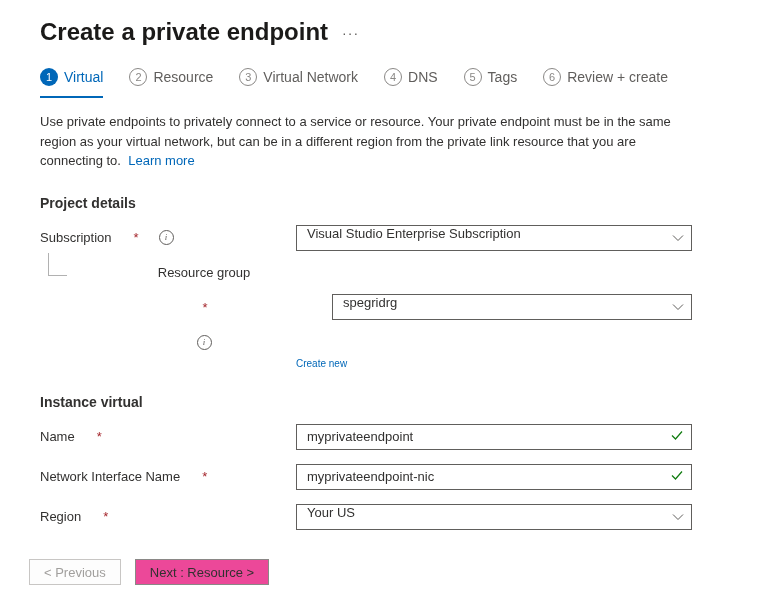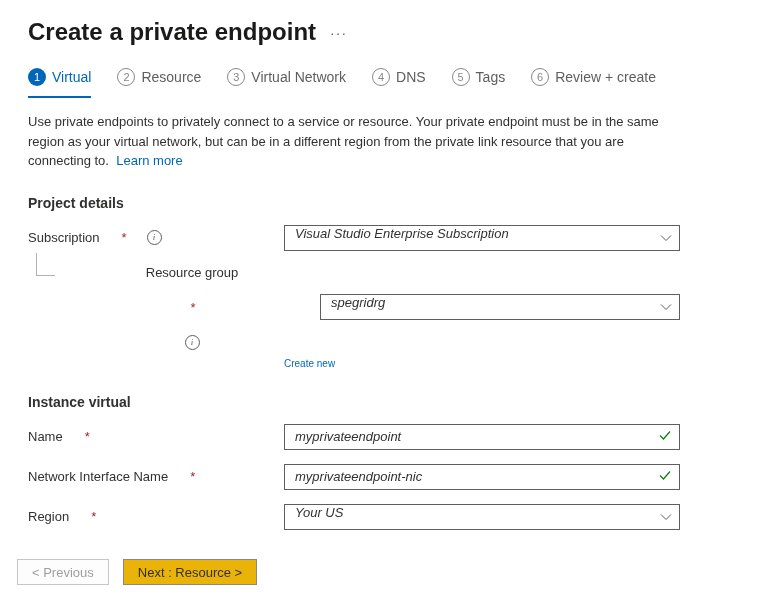--- a/index.html
+++ b/index.html
@@ -10,20 +10,21 @@
     color: #323130;
     font-size: 13px;
     -webkit-font-smoothing: antialiased;
   }
   .page {
     width: 692px;
     height: 603px;
     box-sizing: border-box;
     padding: 18px 12px 0 28px;
     position: relative;
+    margin-left: 12px;
   }
   .title-row {
     display:flex;
     align-items: center;
   }
   h1 {
     font-size: 24px;
     font-weight: 600;
     margin: 0 0 22px 0;
     color: #1b1a19;
@@ -125,21 +126,20 @@
   .select, .input {
     width: 100%;
     box-sizing: border-box;
     height: 26px;
     border:1px solid #605e5c;
     padding: 0 28px 0 10px;
     font-size:13px;
     background:#fff;
     color:#323130;
     position:relative;
-    font-style:italic;
   }
   .select-wrap, .input-wrap { position:relative; width:100%; }
   .chev {
     position:absolute; right:8px; top:50%; transform:translateY(-50%);
     pointer-events:none;
   }
   .chev svg { display:block; }
   .check {
     position:absolute; right:8px; top:50%; transform:translateY(-50%);
     pointer-events:none;
@@ -155,21 +155,21 @@
   }
   .footer {
     position:absolute;
     left:17px; bottom:18px;
     display:flex;
     gap:14px;
   }
   button.nav {
     height:26px;
     padding: 0 14px;
-    background:#eab308;
+    background:#ec4899;
     border:1px solid #8a8886;
     font-size:13px;
     cursor:pointer;
     color:#323130;
   }
   button.nav:disabled {
     color:#a19f9d;
     border-color:#c8c6c4;
     background:#fdfdfd;
     cursor:default;

